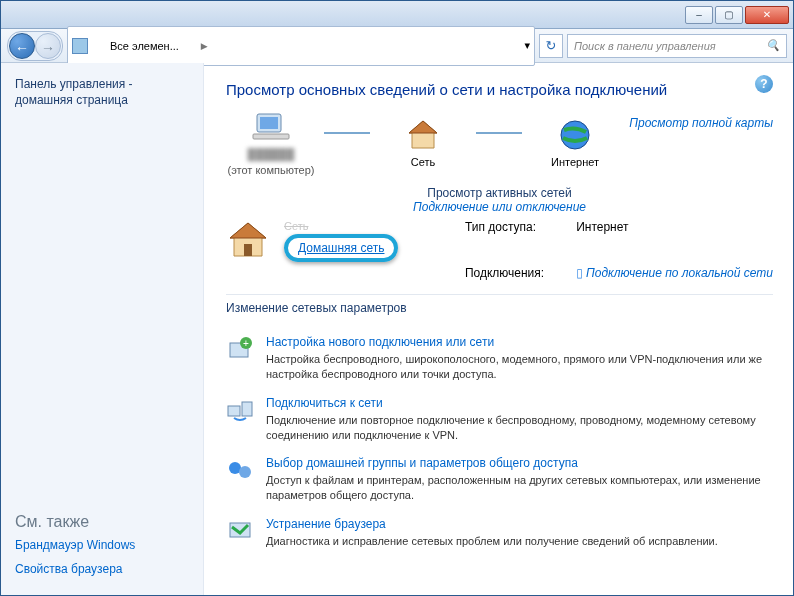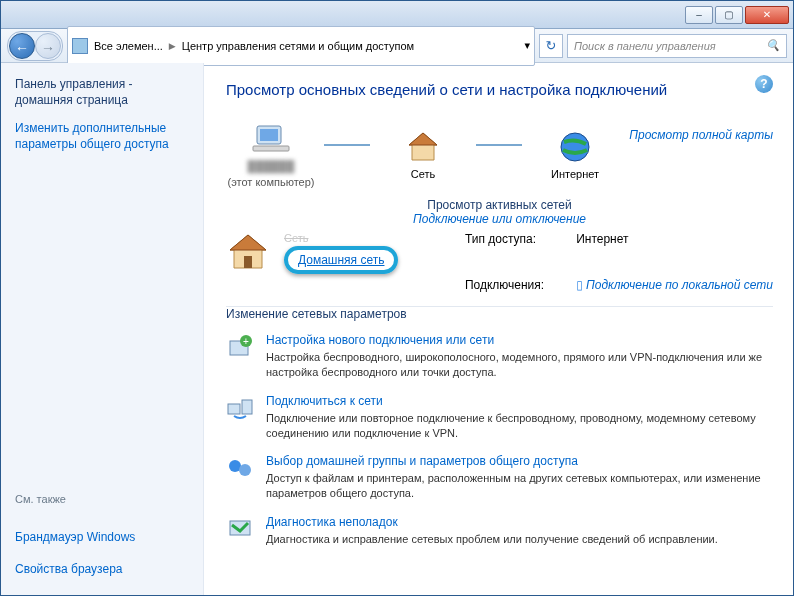--- a/index.html
+++ b/index.html
@@ -4,49 +4,49 @@
 <style>
 * { box-sizing: border-box; margin: 0; padding: 0; }
 body { font-family: "Segoe UI", Tahoma, sans-serif; font-size: 12px; color: #000; background: #fff; width: 794px; height: 596px; overflow: hidden; border: 1px solid #2a5a8e; }
 .titlebar { height: 28px; background: linear-gradient(#dfe9f5, #c3d6ec); display: flex; justify-content: flex-end; align-items: center; padding: 0 4px; gap: 2px; border-bottom: 1px solid #8ca8c8; }
 .titlebar .wbtn { width: 28px; height: 18px; border: 1px solid #7a94b4; border-radius: 2px; background: linear-gradient(#f7fbff,#d9e6f4); display: flex; align-items: center; justify-content: center; font-size: 10px; color: #3a4a5a; cursor: default; }
 .titlebar .close { background: linear-gradient(#f49c8a,#d94f3a); border-color: #a03020; color: #fff; width: 44px; }
 .toolbar { height: 34px; background: linear-gradient(#f3f7fc,#e3ecf6); display: flex; align-items: center; padding: 0 6px; gap: 4px; border-bottom: 1px solid #b8c8dc; }
 .navbtns { display: flex; align-items: center; background: #e8f0fa; border: 1px solid #a8bcd6; border-radius: 14px; padding: 1px; }
 .navbtn { width: 26px; height: 26px; border-radius: 50%; background: radial-gradient(circle at 30% 30%, #6fa8e6, #2d6db5); border: 1px solid #2a5a8e; display: flex; align-items: center; justify-content: center; color: #fff; font-size: 14px; }
 .navbtn.fwd { background: radial-gradient(circle at 30% 30%, #e8f0fa, #c8d6e8); color: #7a8a9a; border-color: #a8bcd6; }
-.addr { flex: 1; display: flex; align-items: center; height: 40px; border: 1px solid #a8bcd6; background: #fff; border-radius: 2px; padding: 0 4px; gap: 6px; font-size: 11px; }
+.addr { flex: 1; display: flex; align-items: center; height: 40px; border: 1px solid #a8bcd6; background: #fff; border-radius: 2px; padding: 0 4px; gap: 22px; font-size: 11px; }
 .addr .crumb { color: #000; }
 .addr .sep { color: #777; font-size: 9px; }
 .addr .icon { width: 16px; height: 16px; background: #9cc8e8; border: 1px solid #5a8cc0; }
 .refresh { width: 24px; height: 24px; border: 1px solid #a8bcd6; background: #fff; display: flex; align-items: center; justify-content: center; color: #2d6db5; font-size: 13px; }
 .search { width: 220px; height: 24px; border: 1px solid #a8bcd6; background: #fff; display: flex; align-items: center; padding: 0 6px; color: #888; font-style: italic; font-size: 11px; justify-content: space-between; }
 .body { display: flex; height: calc(596px - 28px - 34px); }
 .sidebar { width: 203px; background: #f1f5fb; border-right: 1px solid #e1e8f2; padding: 14px 14px; display: flex; flex-direction: column; }
 .sidebar .hd { color: #1e3e6e; font-size: 12px; margin-bottom: 12px; line-height: 1.3; }
 .sidebar a.sl { color: #0066cc; text-decoration: none; font-size: 12px; line-height: 1.35; margin-bottom: 10px; display: block; }
 .sidebar .spacer { flex: 1; }
-.sidebar .see { color: #6a7a8a; font-size: 11px; margin: 8px 0 24px; }
+.sidebar .see { color: #6a7a8a; font-size: 16px; margin: 8px 0 6px; }
 .main { flex: 1; padding: 12px 20px 12px 22px; overflow: hidden; }
 .help { float: right; width: 18px; height: 18px; border-radius: 50%; background: radial-gradient(circle at 30% 30%, #8cc8f0, #3a8cd0); color: #fff; font-size: 12px; font-weight: bold; display: flex; align-items: center; justify-content: center; }
-h1 { color: #003399; font-weight: normal; font-size: 15px; margin: 6px 0 24px; }
+h1 { color: #003399; font-weight: normal; font-size: 15px; margin: 6px 0 12px; }
 .map { display: flex; align-items: center; gap: 8px; margin: 6px 0 4px; position: relative; }
 .mapitem { display: flex; flex-direction: column; align-items: center; gap: 4px; width: 90px; font-size: 11px; }
 .mconn { width: 46px; border-top: 2px solid #7aa8d0; position: relative; top: -10px; }
 .mapright { position: absolute; right: 0; top: 6px; }
 .link { color: #0066cc; text-decoration: none; font-style: italic; }
 .subhd { color: #1e3e6e; font-size: 12px; margin: 10px 0 6px; display: flex; justify-content: space-between; align-items: center; flex-direction: column; }
 .net { display: flex; align-items: flex-start; gap: 14px; margin: 4px 0 10px; }
 .house { width: 44px; height: 38px; display: flex; align-items: center; justify-content: center; }
 .netinfo { display: flex; flex-direction: column; gap: 2px; }
 .pill { display: inline-block; border: 4px solid #1ea5d8; border-radius: 14px; padding: 3px 10px; box-shadow: 0 2px 4px rgba(0,0,0,.35); }
 .pill a { color: #0066cc; text-decoration: underline; font-size: 12px; }
 .netprops { margin-left: auto; display: grid; grid-template-columns: auto auto; column-gap: 22px; row-gap: 4px; font-size: 12px; gap: 32px; }
 .netprops .lbl { color: #000; }
-.section { color: #1e3e6e; font-size: 12px; margin: 14px 0 12px; border-top: 1px solid #e2e8f0; padding-top: 0; }
+.section { color: #1e3e6e; font-size: 12px; margin: 14px 0 20px; border-top: 1px solid #e2e8f0; padding-top: 6px; }
 .opt { display: flex; gap: 12px; margin: 8px 0 14px; }
 .opticon { width: 28px; height: 28px; flex-shrink: 0; display: flex; align-items: center; justify-content: center; }
 .opttext a { color: #0066cc; text-decoration: none; font-size: 12px; }
 .opttext p { color: #333; font-size: 11px; margin-top: 3px; line-height: 1.35; }
 .sub { color: #555; font-size: 11px; }
 svg { display: block; }
 </style>
 </head>
 <body>
 
@@ -58,37 +58,35 @@
 
 <div class="toolbar">
   <div class="navbtns">
     <div class="navbtn">←</div>
     <div class="navbtn fwd">→</div>
   </div>
   <div class="addr">
     <span class="icon"></span>
     <span class="crumb">Все элемен...</span>
     <span class="sep">▶</span>
-    <span class="crumb">Центр управления сетями и общим доступом</span>
     <span style="margin-left:auto">▾</span>
   </div>
   <div class="refresh">↻</div>
   <div class="search">
     <span>Поиск в панели управления</span>
     <span>🔍</span>
   </div>
 </div>
 
 <div class="body">
   <div class="sidebar">
     <div class="hd">Панель управления - домашняя страница</div>
-    <a class="sl">Изменить дополнительные параметры общего доступа</a>
     <div class="spacer"></div>
     <div class="see">См. также</div>
-    <a class="sl" style="margin-bottom:16px">Брандмауэр Windows</a>
+    <a class="sl" style="margin-bottom:8px">Брандмауэр Windows</a>
     <a class="sl" style="margin-bottom:6px">Свойства браузера</a>
   </div>
 
   <div class="main">
     <div class="help">?</div>
     <h1>Просмотр основных сведений о сети и настройка подключений</h1>
 
     <div class="map">
       <div class="mapitem">
         <svg width="40" height="34">
@@ -179,17 +177,17 @@
       <div class="opttext"><a>Выбор домашней группы и параметров общего доступа</a><p>Доступ к файлам и принтерам, расположенным на других сетевых компьютерах, или изменение параметров общего доступа.</p></div>
     </div>
 
     <div class="opt">
       <div class="opticon">
           <svg width="28" height="28">
             <rect x="4" y="6" width="20" height="14" fill="#cfe2f3" stroke="#6a8cb0"></rect>
             <path d="M6 10 L14 16 L22 8" stroke="#2aa84a" stroke-width="3" fill="none"></path>
           </svg>
         </div>
-      <div class="opttext"><a>Диагностика неполадок</a><p>Диагностика и исправление сетевых проблем или получение сведений об исправлении.</p></div>
+      <div class="opttext"><a>Устранение браузера</a><p>Диагностика и исправление сетевых проблем или получение сведений об исправлении.</p></div>
     </div>
 
   </div>
 </div>
 
 </body></html>

